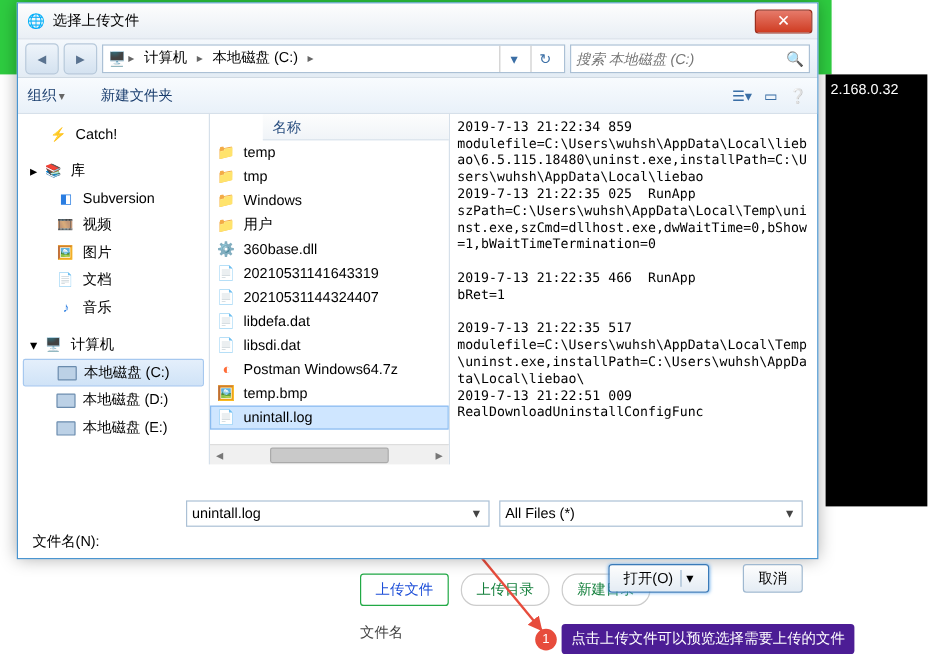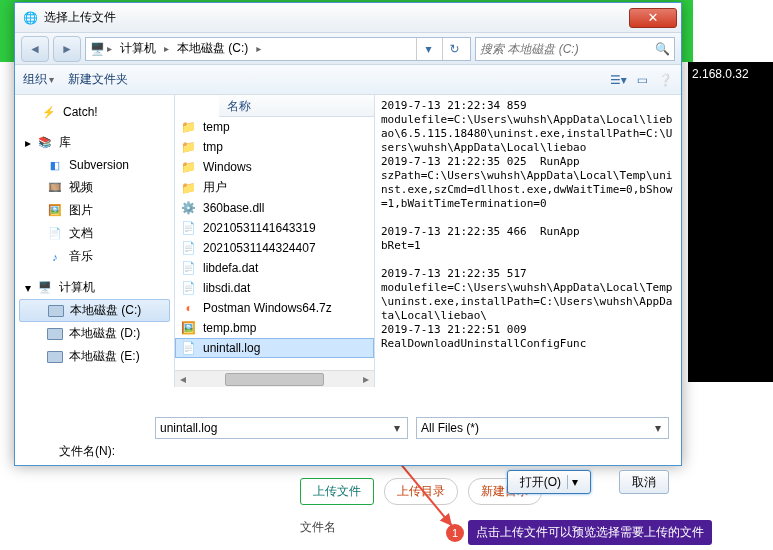--- a/index.html
+++ b/index.html
@@ -1,24 +1,24 @@
 <!DOCTYPE html>
 <html><head>
 <meta charset="utf-8">
 <style>
 * { box-sizing: border-box; margin: 0; padding: 0; font-family: "Microsoft YaHei", "SimSun", Tahoma, sans-serif; font-size: 12px; }
 body { background: #fff; width: 773px; height: 550px; position: relative; overflow: hidden; }
 
 
 .bg-green { position: absolute; top: 0; left: 0; right: 80px; height: 62px; background: #2ecc40; }
-.bg-black { position: absolute; top: 62px; left: 688px; right: 0; height: 320px; background: #000; color: #fff; padding: 4px; font-size: 13px; }
+.bg-black { position: absolute; top: 62px; left: 688px; right: 0; height: 360px; background: #000; color: #fff; padding: 4px; font-size: 13px; }
 .bottom-area { position: absolute; left: 300px; top: 478px; width: 400px; }
 .btn-row { display: flex; gap: 10px; }
-.b-btn { border: 1px solid #21a945; color: #0f766e; border-radius: 3px; padding: 4px 12px; background: #fff; cursor: pointer; }
-.b-btn.gray { border-color: #ccc; color: #c2410c; border-radius: 13px; }
+.b-btn { border: 1px solid #21a945; color: #1d4ed8; border-radius: 3px; padding: 4px 12px; background: #fff; cursor: pointer; }
+.b-btn.gray { border-color: #ccc; color: #15803d; border-radius: 13px; }
 .annot { position: absolute; left: 446px; top: 520px; display: flex; align-items: center; }
 .annot-badge { width: 18px; height: 18px; border-radius: 50%; background: #e74c3c; color: #fff; text-align: center; line-height: 18px; font-size: 11px; margin-right: 4px; }
 .annot-tip { background: #4c1d95; color: #fff; padding: 4px 8px; border-radius: 3px; font-size: 12px; }
 .arrow { position: absolute; pointer-events: none; }
 
 
 .dialog { position: absolute; left: 14px; top: 2px; width: 668px; height: 464px; background: #fff; border: 1px solid #4a95d0; box-shadow: 0 0 14px rgba(0,0,0,0.35); }
 .titlebar { height: 30px; background: linear-gradient(#fdfdfd,#e9eff5); display: flex; align-items: center; justify-content: space-between; border-bottom: 1px solid #cfd9e3; }
 .title-l { display: flex; align-items: center; gap: 6px; padding-left: 8px; }
 .win-btns { display: flex; }
@@ -29,21 +29,21 @@
 .nav-arrow { width: 28px; height: 26px; border-radius: 4px; background: linear-gradient(#eef4fa,#d4e2f0); border: 1px solid #b6c8da; display: flex; align-items: center; justify-content: center; color: #5a7390; cursor: pointer; }
 .addr { flex: 1; height: 24px; border: 1px solid #abc0d5; background: #fff; display: flex; align-items: center; padding: 0 4px; gap: 2px; }
 .crumb { padding: 2px 6px; display: flex; align-items: center; gap: 4px; cursor: pointer; }
 .chev { color: #666; font-size: 10px; }
 .addr-ref { width: 24px; height: 22px; border-left: 1px solid #ccc; display: flex; align-items: center; justify-content: center; color: #3a6ea5; cursor: pointer; }
 .search { width: 200px; height: 24px; border: 1px solid #abc0d5; background: #fff; display: flex; align-items: center; padding: 0 4px; }
 .search input { border: none; outline: none; flex: 1; font-style: italic; color: #c2410c; font-size: 12px; }
 .search span.sicon { color: #3a6ea5; cursor: pointer; }
 
 .toolbar { height: 30px; display: flex; align-items: center; justify-content: space-between; background: linear-gradient(#f8fbfe,#e9f1f9); border-bottom: 1px solid #d6e0ea; padding: 0 8px; }
-.tl-left { display: flex; align-items: flex-start; gap: 14px; }
+.tl-left { display: flex; align-items: flex-start; gap: 30px; }
 .tl-item { color: #1a3e6e; cursor: pointer; display: flex; align-items: center; gap: 2px; }
 .tl-right { display: flex; align-items: center; gap: 10px; color: #3a6ea5; }
 .tl-icon { cursor: pointer; }
 
 .body { display: flex; height: 292px; }
 .navpane { width: 160px; border-right: 1px solid #d6e0ea; padding: 6px 4px; overflow: auto; }
 .np-item { display: flex; align-items: center; gap: 6px; padding: 3px 6px; cursor: pointer; border-radius: 2px; }
 .np-item.sel { background: linear-gradient(#e4effb,#d0e3f7); border: 1px solid #a6c8ef; padding: 2px 5px; }
 .np-item.ind1 { padding-left: 22px; }
 .np-item.ind2 { padding-left: 28px; }
@@ -60,21 +60,21 @@
 .folder { color: #e8bb4a; }
 .fdoc { color: #6aa2dc; }
 .hscroll { height: 17px; background: #f0f0f0; display: flex; align-items: center; justify-content: space-between; border-top: 1px solid #ddd; }
 .hscroll .sb { width: 16px; text-align: center; color: #777; }
 .hscroll .thumb { height: 13px; width: 50%; background: #c9c9c9; border: 1px solid #aaa; border-radius: 2px; }
 
 .preview { flex: 1; padding: 4px 6px; font-family: Consolas, monospace; font-size: 11px; line-height: 14px; white-space: pre-wrap; word-break: break-all; color: #000; overflow: hidden; }
 
 .bottombar { padding: 8px 12px; }
 .row1 { display: flex; align-items: center; gap: 8px; margin-bottom: 10px; }
-.lbl { width: 120px; text-align: center; margin-top: 48px; }
+.lbl { width: 120px; text-align: left; margin-top: 48px; }
 .combo { flex: 1; height: 22px; border: 1px solid #abc0d5; display: flex; align-items: center; padding: 0 4px; background: #fff; }
 .combo input { border: none; outline: none; flex: 1; }
 .combo .dd { color: #444; cursor: pointer; padding: 0 3px; }
 .filter { width: 130px; gap: 23px; }
 .row2 { display: flex; justify-content: flex-end; gap: 28px; }
 .dlg-btn { height: 24px; border: 1px solid #9fb8d0; background: linear-gradient(#fdfdfd,#e4ecf4); padding: 0 12px; border-radius: 3px; cursor: pointer; display: flex; align-items: center; }
 .dlg-btn.primary { border: 1px solid #3a7ab8; box-shadow: 0 0 3px #6fb0ec; }
 .split { border-left: 1px solid #9fb8d0; margin-left: 6px; padding-left: 4px; }
 
 .hdd { width: 16px; height: 12px; background: #bcd1e6; border: 1px solid #6a8bad; border-radius: 1px; display: inline-block; position: relative; }

